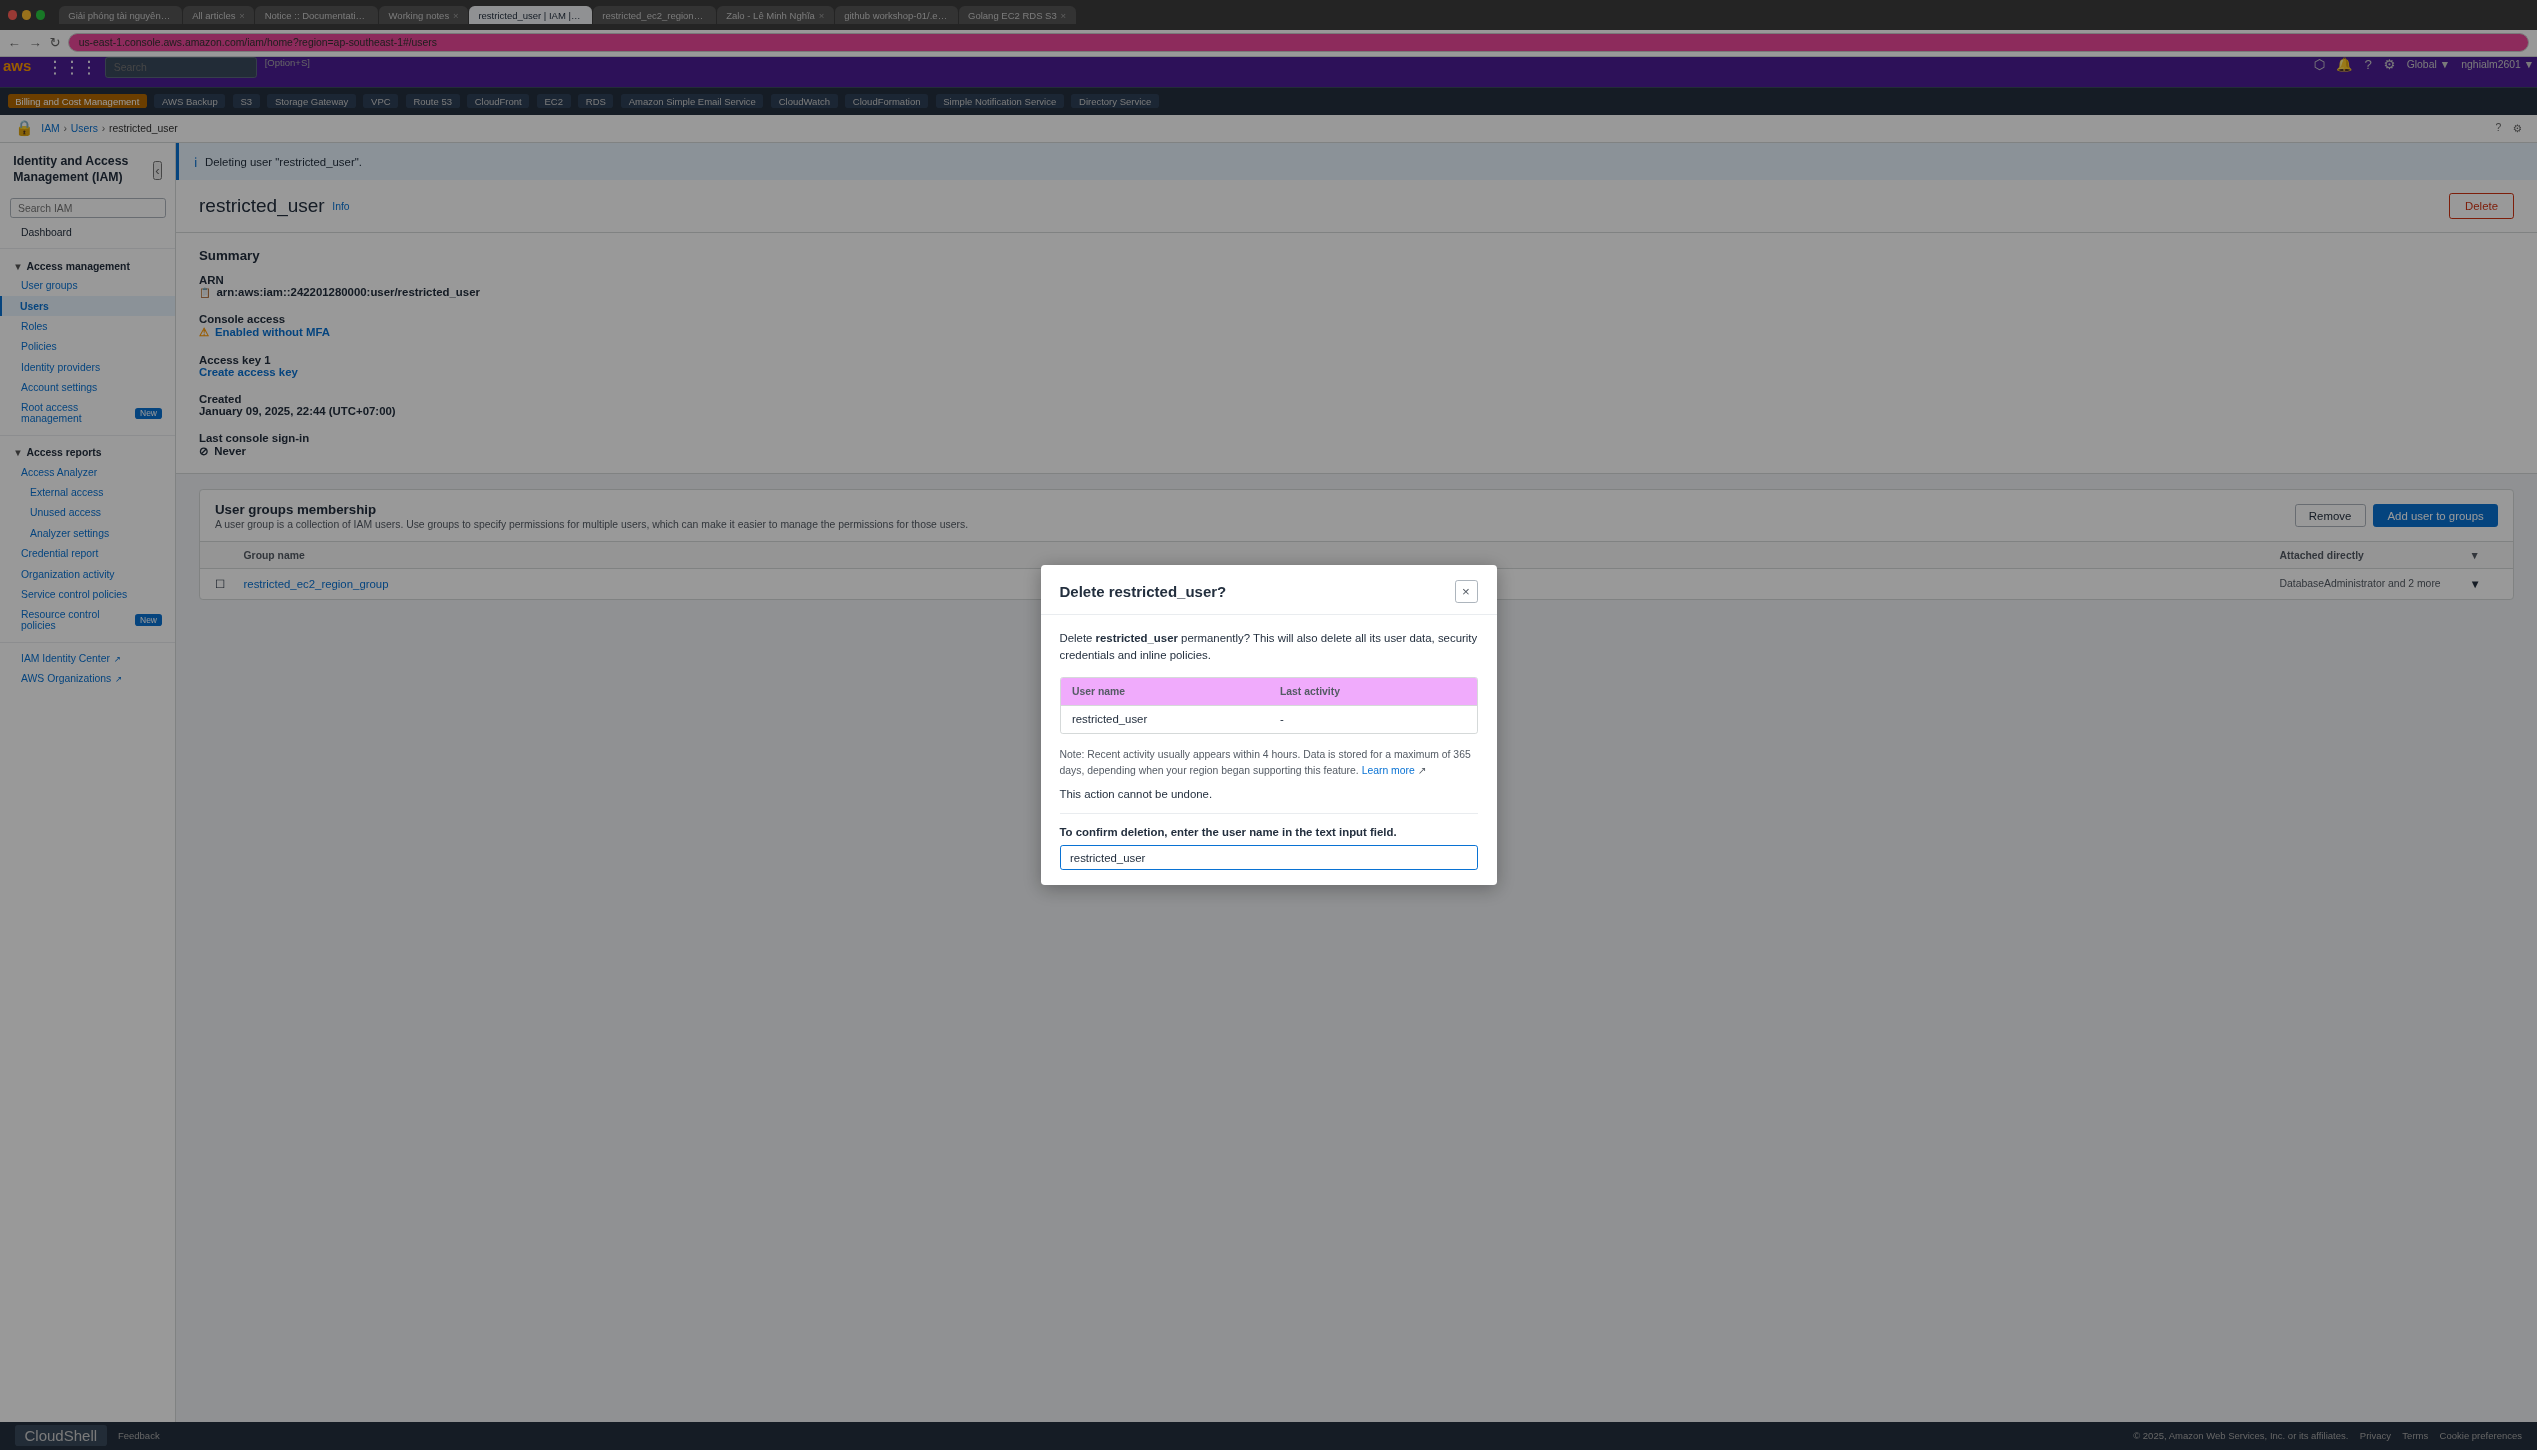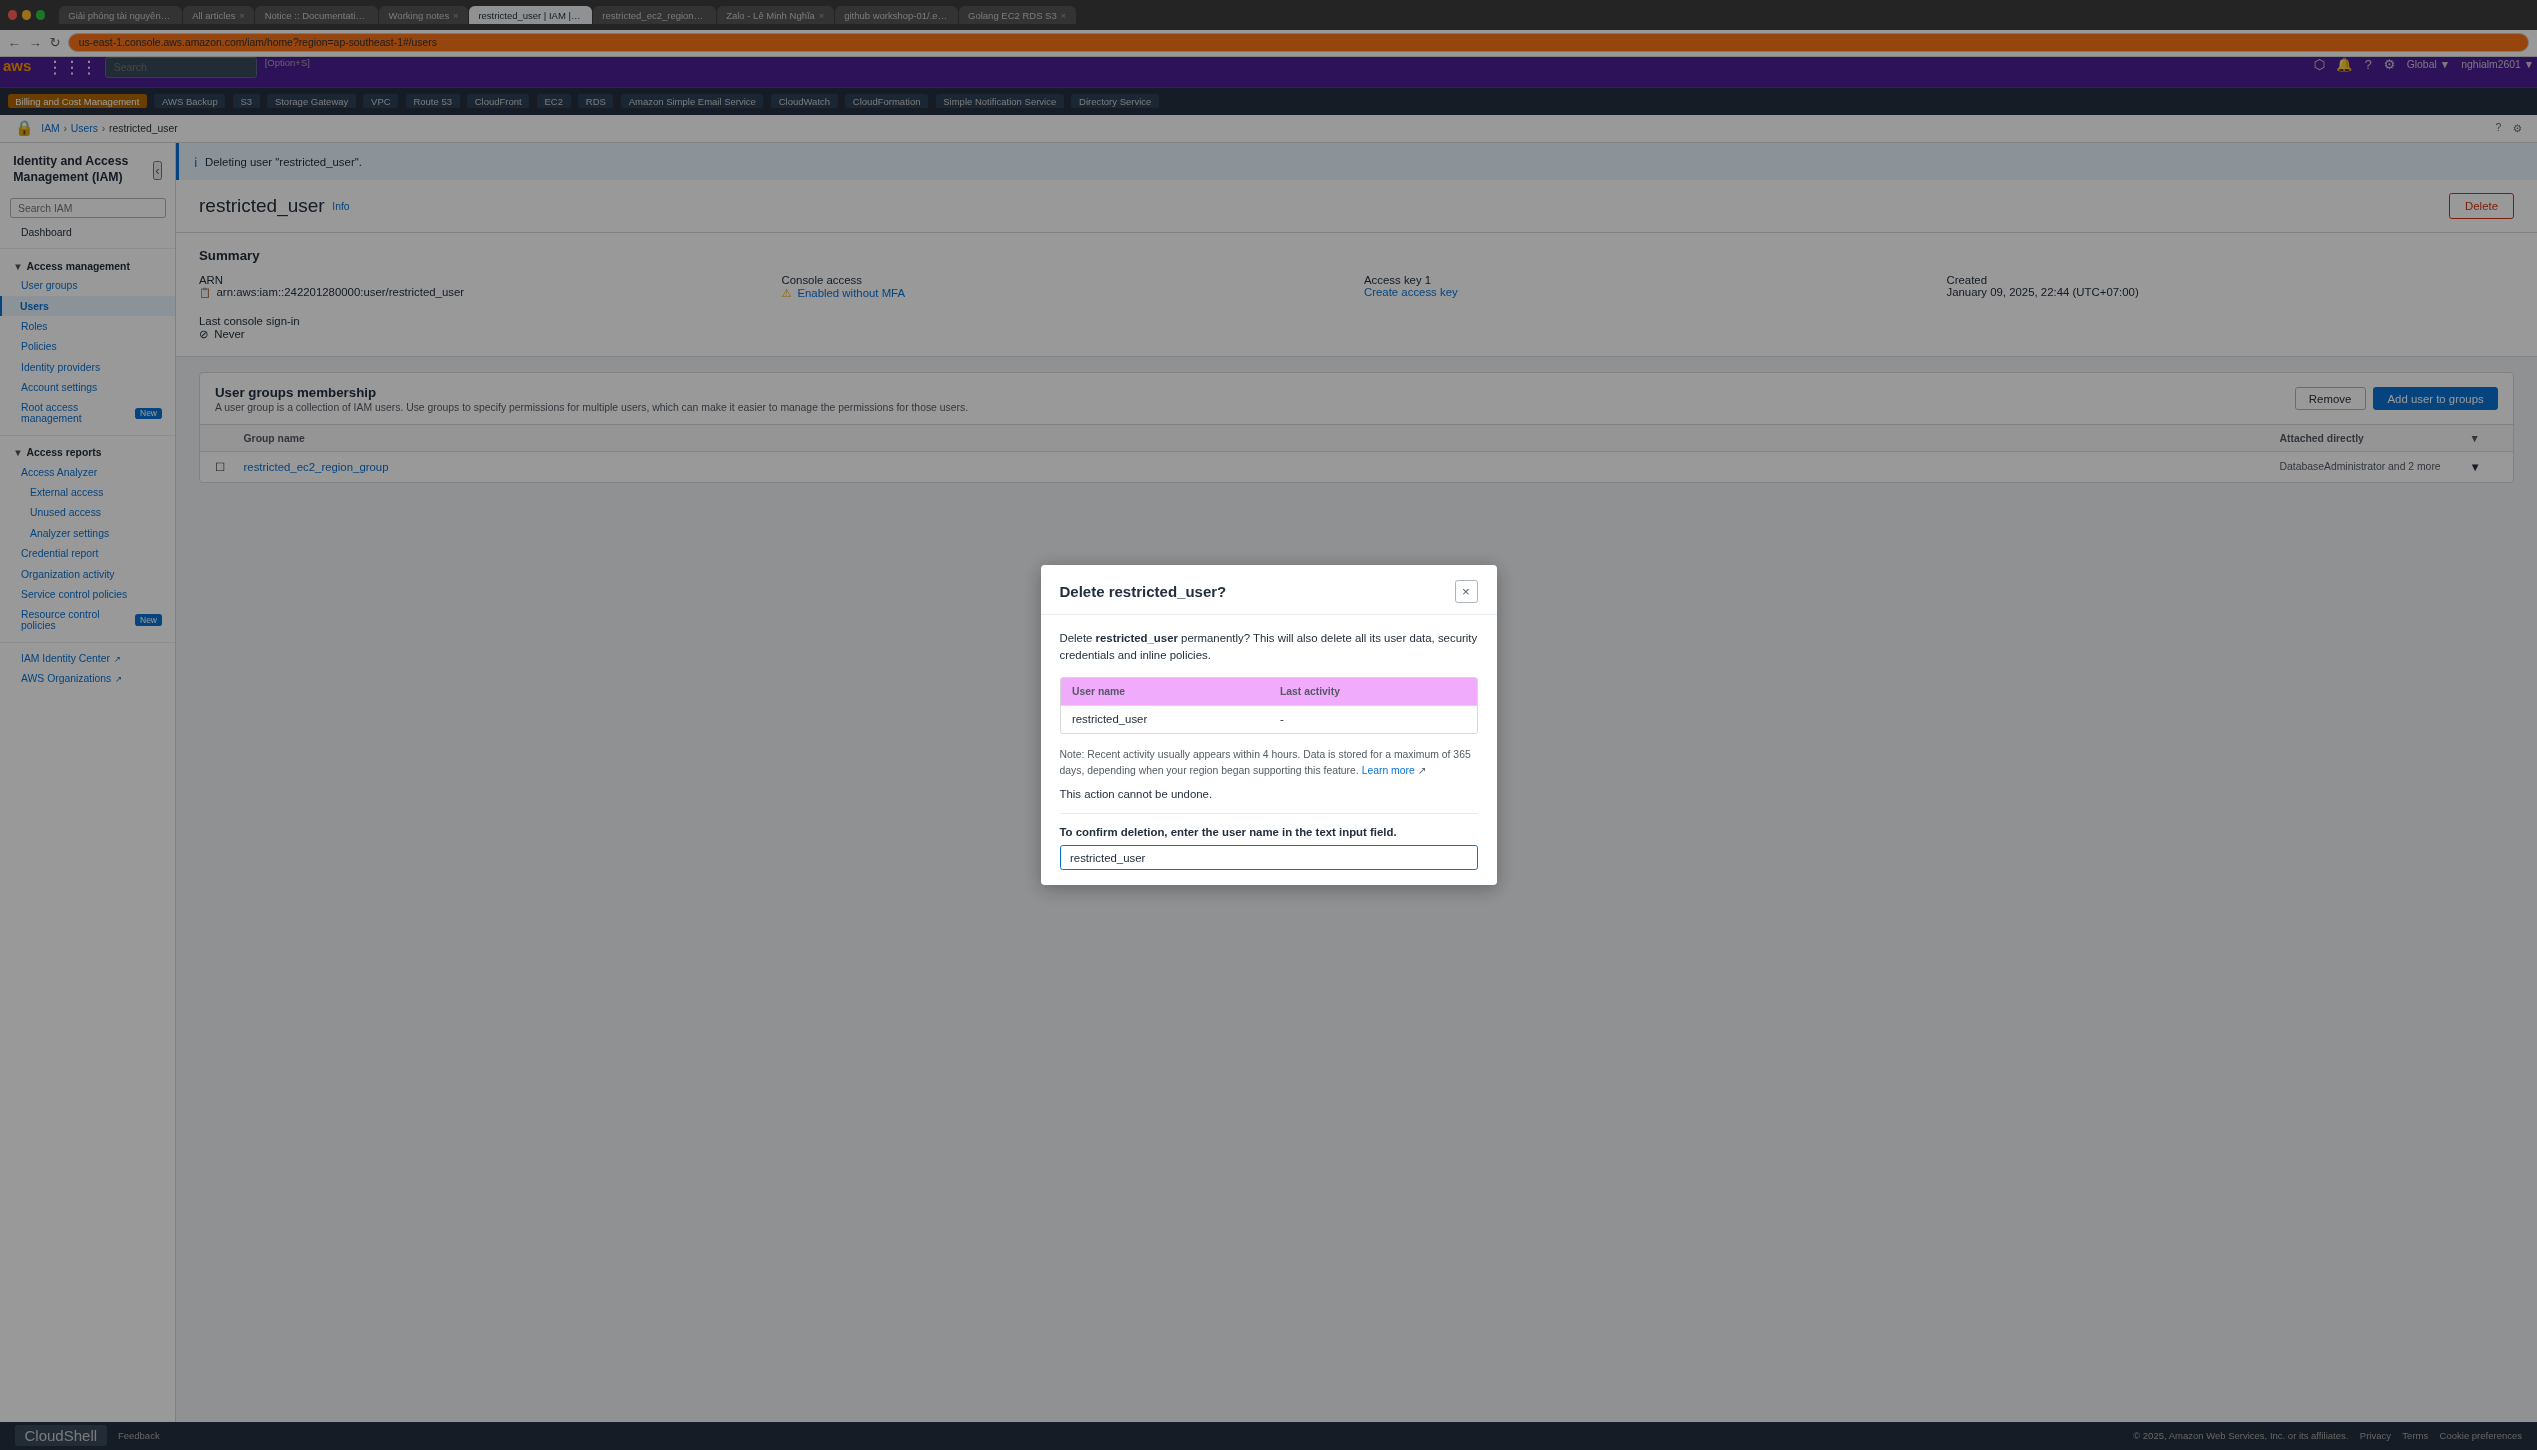--- a/index.html
+++ b/index.html
@@ -13,21 +13,21 @@
     .dot-yellow { background: #febc2e; }
     .dot-green { background: #28c840; }
     .browser-tabs { display: flex; align-items: flex-end; flex: 1; gap: 0.9px; overflow: hidden; margin-left: 7.6px; }
     .browser-tab { background: #555; color: #ccc; padding: 3.8px 9.5px; border-radius: 5.7px 5.7px 0 0; font-size: 9.5px; white-space: nowrap; overflow: hidden; text-overflow: ellipsis; max-width: 123px; cursor: pointer; }
     .browser-tab.active { background: #f0f2f5; color: #232f3e; }
     .browser-tab .tab-close { margin-left: 3.8px; opacity: 0.6; }
 
     
     .address-bar { background: #fff; height: 26.6px; display: flex; align-items: center; padding: 0 7.6px; gap: 7.6px; border-bottom: 0.9px solid #d5d9d9; }
     .address-bar .nav-btn { color: #666; font-size: 13.3px; cursor: pointer; background: none; border: none; }
-    .address-url { flex: 1; height: 19px; background: #f97316; border: 0.9px solid #ccc; border-radius: 9.5px; padding: 0 9.5px; font-size: 10.4px; color: #333; display: flex; align-items: center; }
+    .address-url { flex: 1; height: 19px; background: #ec4899; border: 0.9px solid #ccc; border-radius: 9.5px; padding: 0 9.5px; font-size: 10.4px; color: #333; display: flex; align-items: center; }
 
     
     .aws-topbar { background: #4c1d95; height: 30px; display: flex; align-items: flex-start; padding: 0 3px; gap: 7.6px; color: #fff; }
     .aws-logo { font-size: 15px; font-weight: bold; color: #ff9900; margin-right: 7.6px; }
     .aws-search { background: #3a4a5c; border: 0.9px solid #5a6a7c; border-radius: 2.8px; color: #ccc; padding: 1.9px 7.6px; font-size: 10.4px; width: 152px; height: 21px; }
     .aws-search-hint { color: #aaa; font-size: 9.5px; }
     .aws-topbar-right { margin-left: auto; display: flex; align-items: center; gap: 11.4px; color: #ccc; font-size: 10.4px; }
     .aws-icon-btn { color: #ccc; cursor: pointer; font-size: 13.3px; background: none; border: none; }
 
     
@@ -75,21 +75,21 @@
 
     
     .page-header { background: #fff; padding: 13.3px 23px; border-bottom: 0.9px solid #d5d9d9; display: flex; align-items: center; justify-content: space-between; }
     .page-title { font-size: 19px; font-weight: 400; color: #232f3e; display: flex; align-items: center; gap: 7.6px; }
     .info-link { color: #0972d3; font-size: 10.4px; cursor: pointer; }
     .btn-delete { background: #fff; border: 0.9px solid #d13212; color: #d13212; padding: 5.7px 15px; border-radius: 2.8px; font-size: 11.4px; cursor: pointer; }
 
     
     .summary-section { background: #fff; padding: 15px 23px; border-bottom: 0.9px solid #d5d9d9; }
     .summary-title { font-size: 13.3px; font-weight: 600; color: #232f3e; margin-bottom: 11.4px; }
-    .summary-grid { display: grid; grid-template-columns: 1fr 1fr 1fr 1fr; gap: 15px; }
+    .summary-grid { display: grid; grid-template-columns: 1fr; gap: 15px; font-weight: bold; }
     .summary-value { font-size: 11.4px; color: #232f3e; display: flex; align-items: center; gap: 5.7px; }
     .arn-copy { color: #666; font-size: 9.5px; cursor: pointer; }
     .warning-icon { color: #f90; font-size: 11.4px; }
     .link-blue { color: #0972d3; cursor: pointer; font-size: 11.4px; }
 
     
     .tabs-bar { background: #fff; padding: 0 23px; border-bottom: 1.9px solid #d5d9d9; display: flex; gap: 0; }
     .tab { padding: 9.5px 15px; font-size: 11.4px; cursor: pointer; color: #545b64; border-bottom: 1.9px solid transparent; margin-bottom: -1.9px; display: flex; align-items: center; gap: 3.8px; }
     .tab.active { color: #0972d3; border-bottom-color: #0972d3; font-weight: 500; }
     .tab-badge { background: #d5d9d9; border-radius: 9.5px; padding: 0.9px 5.7px; font-size: 9.5px; }

